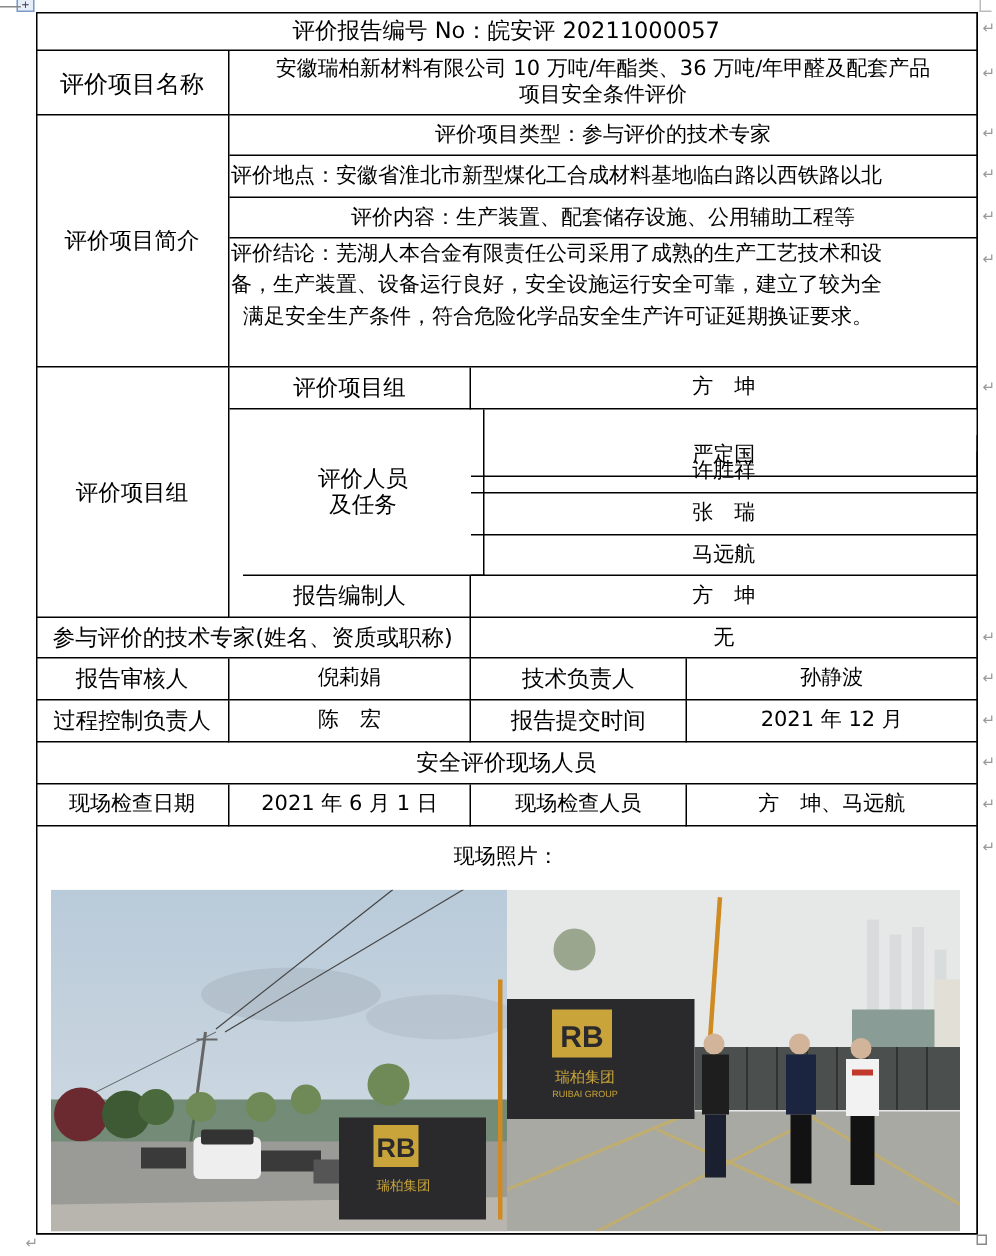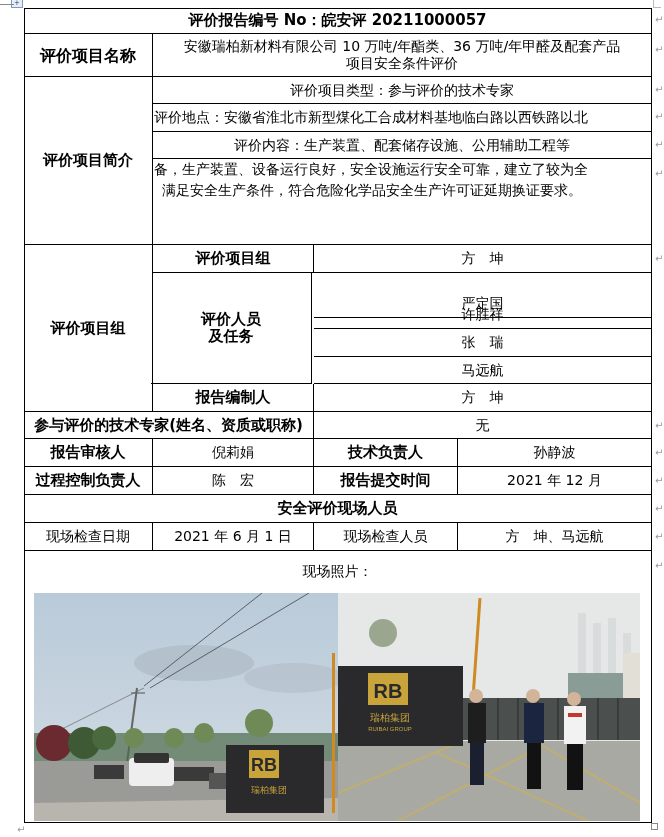--- a/index.html
+++ b/index.html
@@ -7,21 +7,21 @@
          font-family: "DejaVu Sans", "Liberation Sans", sans-serif; color: #000; }
   .anchor { position: absolute; left: 11px; top: -2px; width: 10px; height: 8px;
             border: 1px solid #7a9ac8; background: #e8eef8; font-size: 7px; line-height: 8px;
             text-align: center; color: #335; }
   .topline { position:absolute; left:0; top:4px; width:14px; border-top:1px solid #888; }
   .corner-tr { position:absolute; left:653px; top:0px; width:7px; height:7px;
                border-left:1px solid #bbb; border-bottom:1px solid #bbb; }
   .c { position: absolute; box-sizing: border-box; display: flex; align-items: center;
        justify-content: center; text-align: center; font-size: 14px; line-height: 17px;
        border-right: 1px solid #000; border-bottom: 1px solid #000; overflow: hidden; white-space: nowrap; }
-  .b { font-weight: bold; font-size: 15px; }
+  .b { font-weight: normal; font-size: 15px; }
   .left { justify-content: flex-start; text-align: left; padding-left: 1px; }
   .frame { position:absolute; left:24px; top:8px; width:628px; height:815px;
            box-sizing:border-box; border:1px solid #000; border-right-width:1.5px; border-bottom-width:1.5px; }
   .mark { position:absolute; left:655px; font-size:10px; color:#999; }
   .para-bottom { position:absolute; left:17px; top:824px; font-size:10px; color:#999; }
   .sq { position:absolute; left:651px; top:823px; width:5px; height:5px; border:1px solid #888; }
   .photo { position:absolute; overflow:hidden; }
   .multi { flex-direction: column; }
 </style>
 </head>
@@ -39,28 +39,29 @@
 <div class="c multi" style="left:153px;top:34px;width:499px;height:43px;">
   <span>安徽瑞柏新材料有限公司 10 万吨/年酯类、36 万吨/年甲醛及配套产品</span>
   <span>项目安全条件评价</span>
 </div>
 
 <div class="c b" style="left:24px;top:77px;width:129px;height:168px;">评价项目简介</div>
 <div class="c" style="left:153px;top:77px;width:499px;height:27px;">评价项目类型：参与评价的技术专家</div>
 <div class="c left" style="left:153px;top:104px;width:499px;height:28px;">评价地点：安徽省淮北市新型煤化工合成材料基地临白路以西铁路以北</div>
 <div class="c" style="left:153px;top:132px;width:499px;height:27px;">评价内容：生产装置、配套储存设施、公用辅助工程等</div>
 <div class="c multi left" style="left:153px;top:159px;width:499px;height:86px;align-items:flex-start;line-height:21px;">
+  <span>评价结论：芜湖人本合金有限责任公司采用了成熟的生产工艺技术和设</span>
   <span>备，生产装置、设备运行良好，安全设施运行安全可靠，建立了较为全</span>
   <span style="padding-left:8px;">满足安全生产条件，符合危险化学品安全生产许可证延期换证要求。</span>
 </div>
 
 <div class="c b" style="left:24px;top:245px;width:129px;height:167px;">评价项目组</div>
 <div class="c b" style="left:153px;top:245px;width:161px;height:28px;">评价项目组</div>
 <div class="c" style="left:314px;top:245px;width:338px;height:28px;">方　坤</div>
-<div class="c b multi" style="left:151px;top:273px;width:161px;height:111px;">
+<div class="c b multi" style="left:162px;top:273px;width:161px;height:111px;">
   <span>评价人员</span>
   <span>及任务</span>
 </div>
 <div class="c" style="left:314px;top:273px;width:338px;height:28px;margin-top:17px;">严定国</div>
 <div class="c" style="left:314px;top:301px;width:338px;height:28px;">许胜祥</div>
 <div class="c" style="left:314px;top:329px;width:338px;height:28px;">张　瑞</div>
 <div class="c" style="left:314px;top:357px;width:338px;height:27px;">马远航</div>
 <div class="c b" style="left:153px;top:384px;width:161px;height:28px;">报告编制人</div>
 <div class="c" style="left:314px;top:384px;width:338px;height:28px;">方　坤</div>
 

